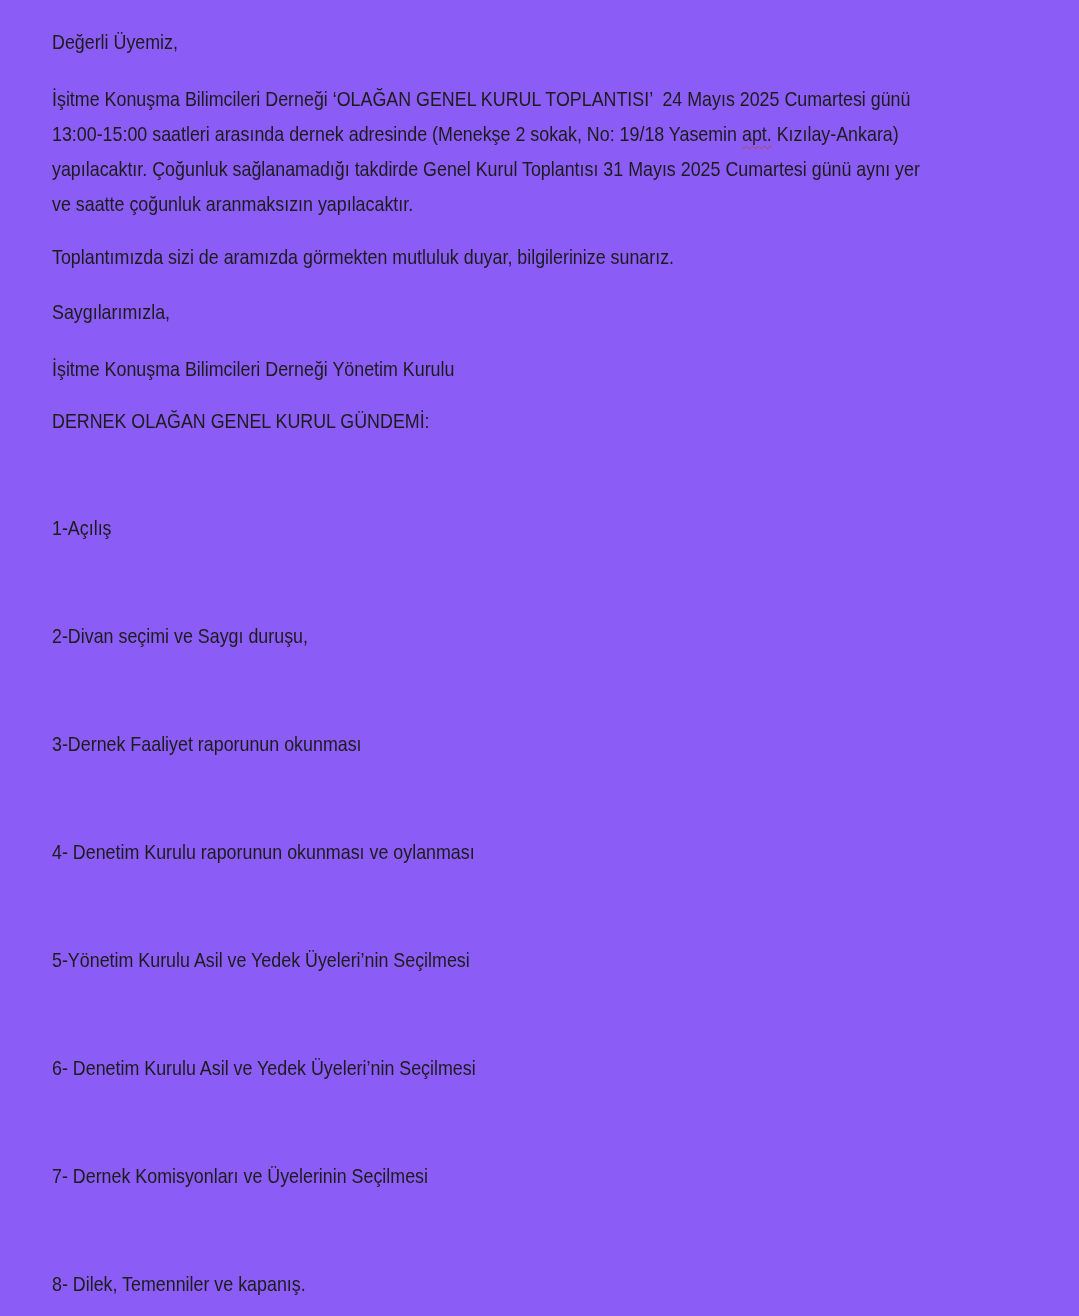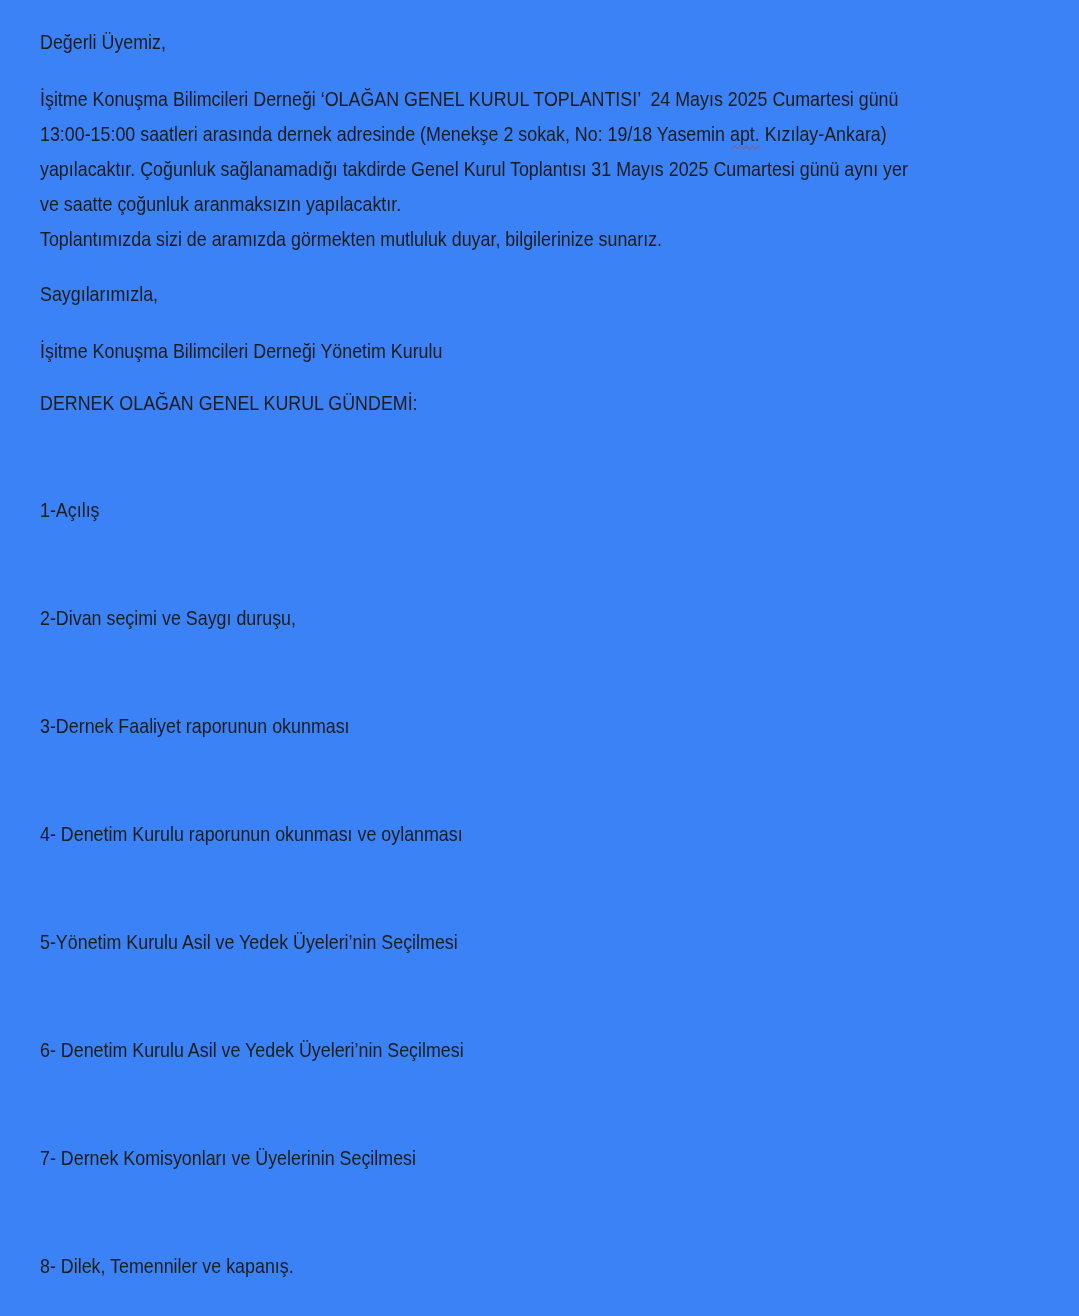--- a/index.html
+++ b/index.html
@@ -10,33 +10,33 @@
   body {
     height: 1316px;
     overflow: hidden;
     font-family: "Liberation Sans", sans-serif;
     color: #1c1c1c;
   }
   .page {
     position: relative;
     width: 1079px;
     height: 1316px;
-    padding: 24px 30px 0 40px;
-    background: #3b82f6;
+    padding: 24px 30px 0 52px;
+    background: #8b5cf6;
   }
   .line {
     font-size: 21px;
     line-height: 35px;
     white-space: pre;
     font-weight: 400;
     transform: scaleX(0.85);
     transform-origin: left center;
   }
   .greeting        { margin-bottom: 22px; }
-  .para-announce   { margin-bottom: 0; }
+  .para-announce   { margin-bottom: 18px; }
   .invitation      { margin-bottom: 20px; }
   .closing         { margin-bottom: 22px; }
   .signature       { margin-bottom: 17px; }
   .agenda-heading  { margin-bottom: 72px; }
   .agenda-item     { margin-bottom: 73px; }
   .agenda-item:last-child { margin-bottom: 0; }
   .spellcheck {
     text-decoration-line: underline;
     text-decoration-style: wavy;
     text-decoration-color: #b04a3e;

